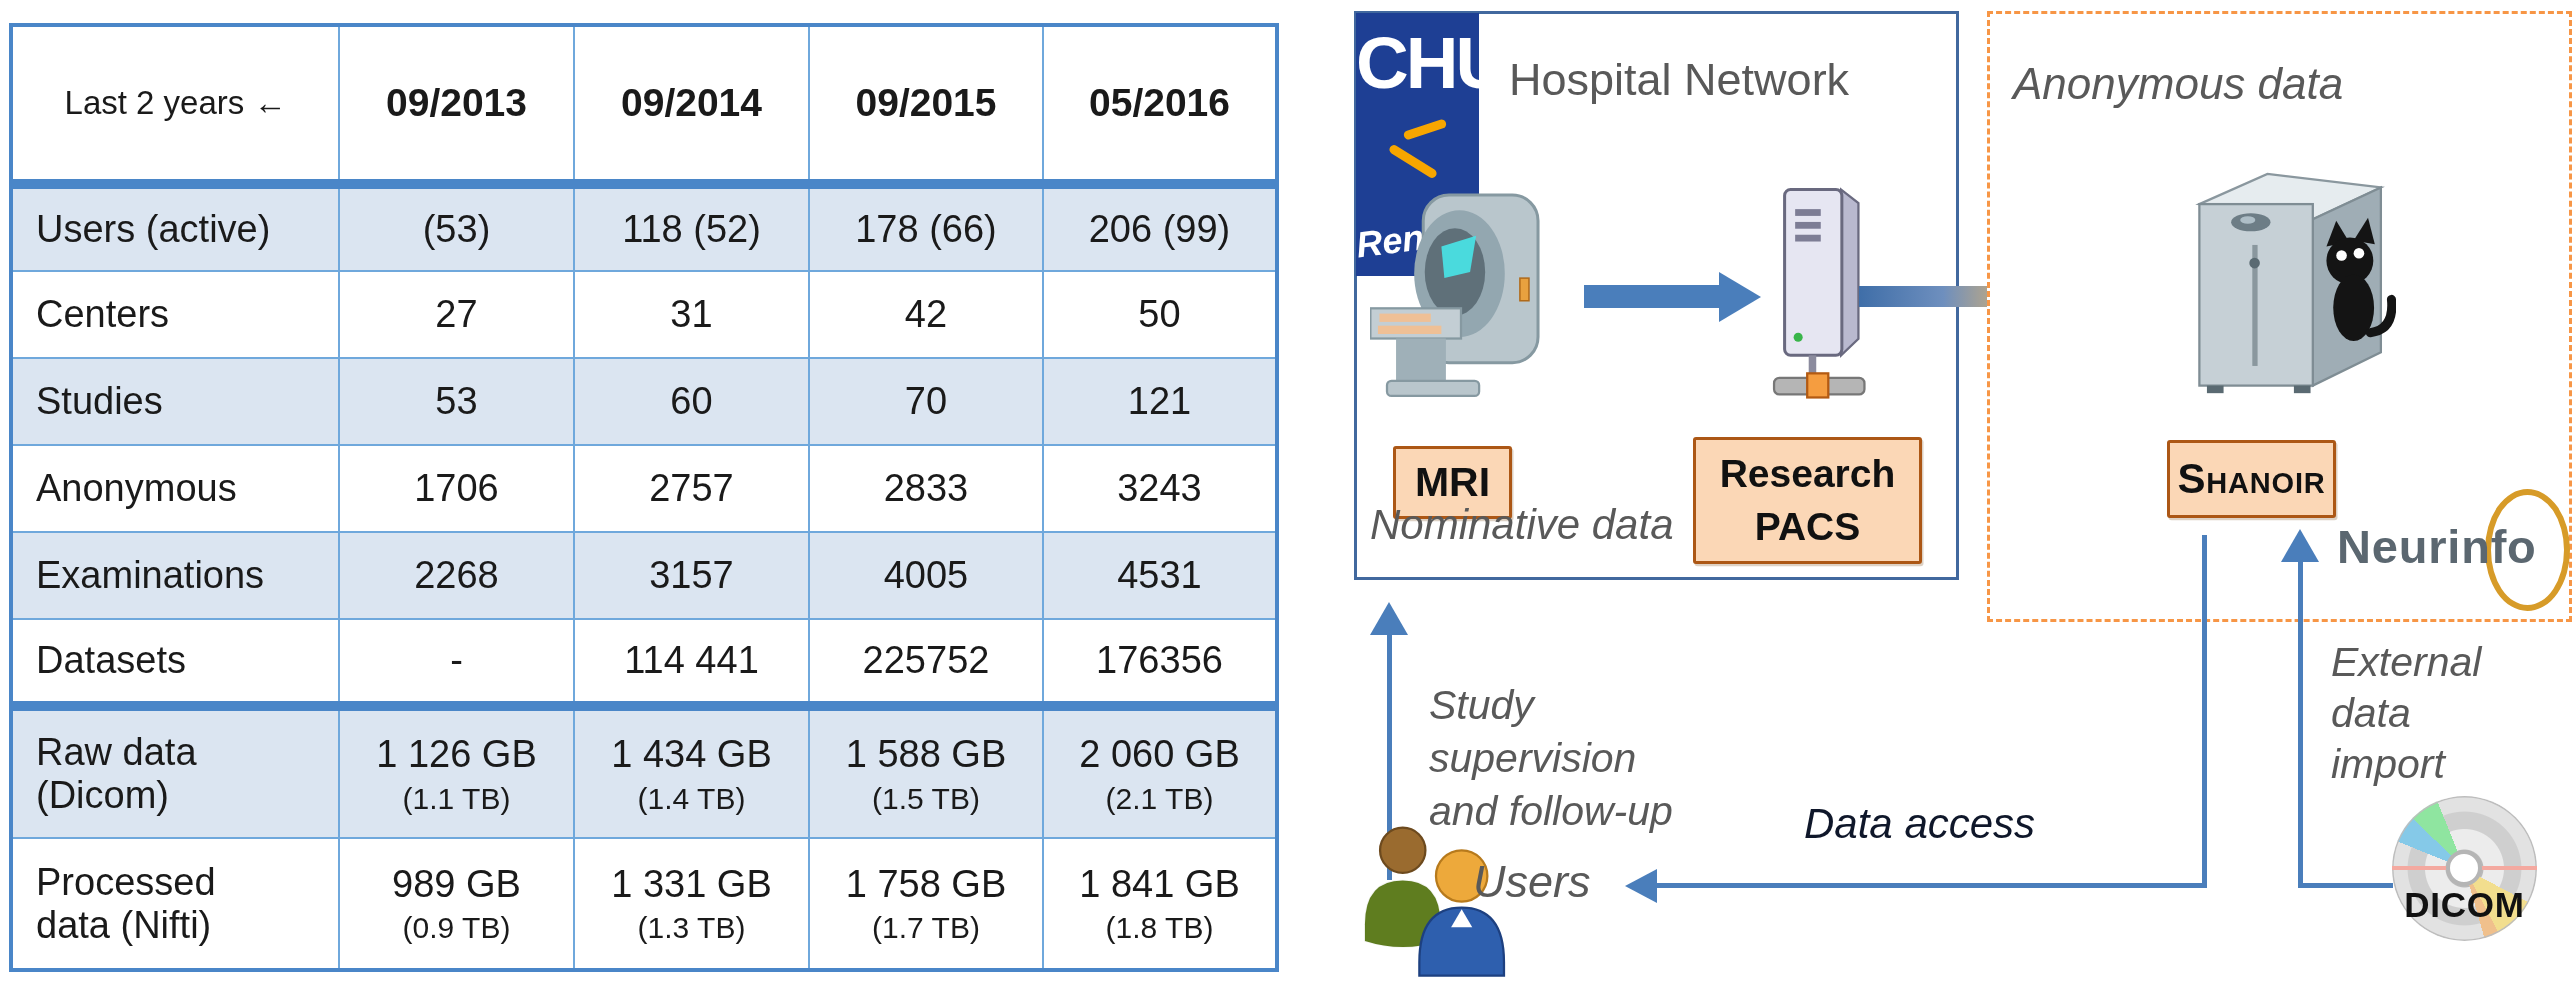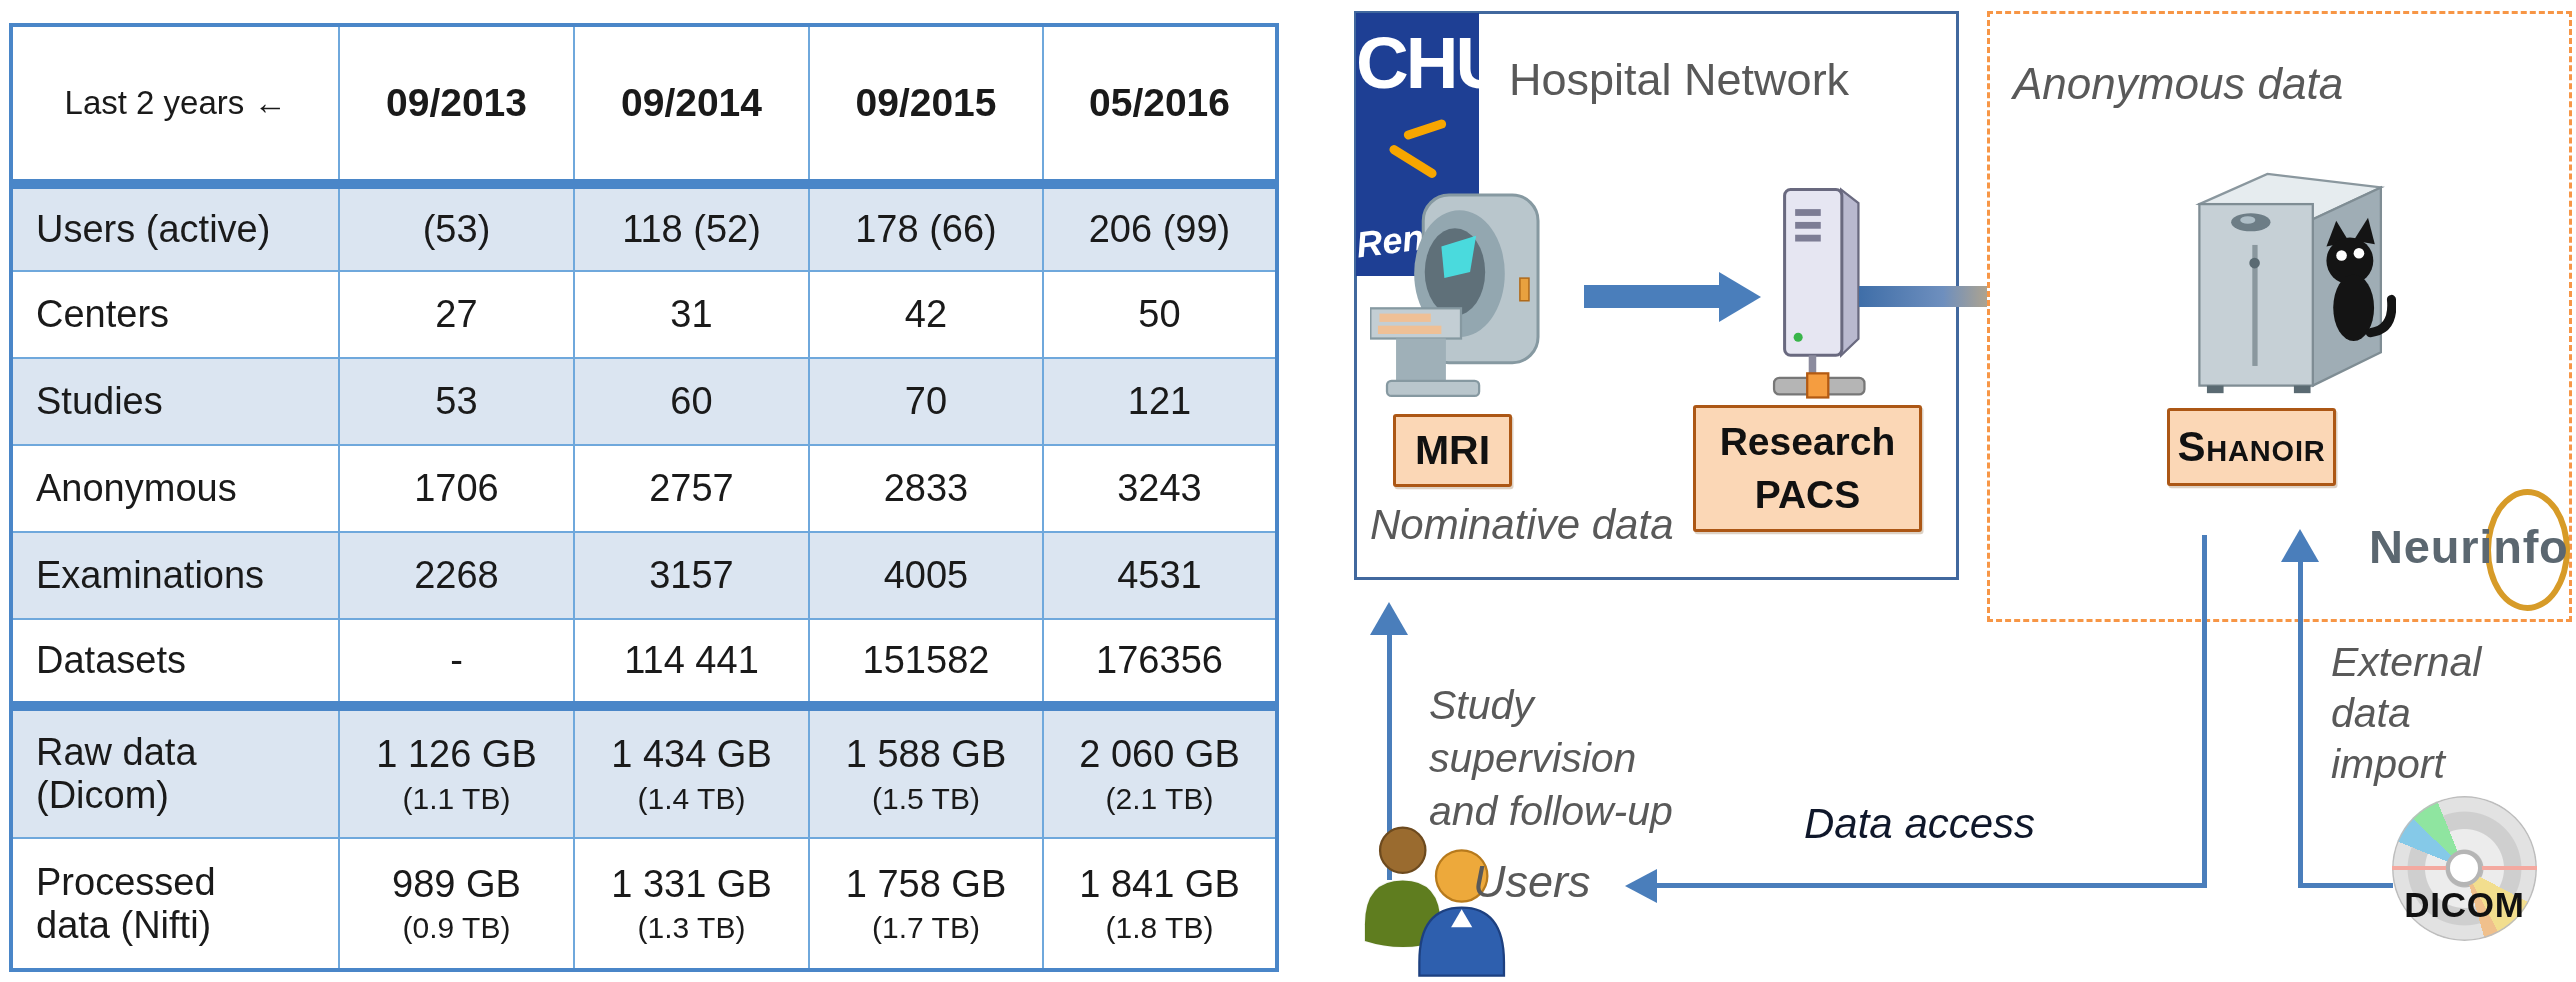--- a/index.html
+++ b/index.html
@@ -39,21 +39,21 @@
   #chu-logo .swoosh1{position:absolute;left:47px;top:112px;width:44px;height:9px;background:#f7a600;transform:rotate(-18deg);border-radius:4.5px;}
   #chu-logo .swoosh2{position:absolute;left:30px;top:144px;width:54px;height:9px;background:#f7a600;transform:rotate(32deg);border-radius:4.5px;}
   #chu-logo .chu-bottom{position:absolute;bottom:16.6px;left:0;width:100%;text-align:center;color:#fff;font-weight:bold;font-style:italic;font-size:36px;transform:rotate(-7deg);}
   #hospital-title{left:1509px;top:54px;width:454px;font-size:45px;color:#595959;}
   #anonymous-title{left:2013px;top:59px;font-size:44px;font-style:italic;color:#595959;}
   #nominative-label{left:1370px;top:501px;font-size:42px;font-style:italic;color:#595959;}
 
   .tag-box{
     background:#fbd7b6;border:3.8px solid #ac5715;border-radius:3px;
     display:flex;align-items:center;justify-content:center;text-align:center;
-    font-weight:bold;color:#111;box-shadow:1.5px 2.3px 0 rgba(120,70,20,.25);
+    font-weight:bold;color:#111;box-shadow:1.5px 2.3px 0 rgba(120,70,20,.25);margin-top:32px;
   }
   #mri-label{left:1393px;top:414px;width:113px;height:67px;font-size:41px;}
   #pacs-label{left:1693px;top:405px;width:223px;height:121px;font-size:39px;line-height:1.35;}
   #shanoir-label{left:2167px;top:408px;width:163px;height:72px;font-size:42px;font-variant:small-caps;letter-spacing:0.8px;}
   #arrow-mp-shaft{left:1584px;top:285px;width:135px;height:23px;background:#4a7ebb;}
   #arrow-mp-head{left:1719px;top:272px;width:0;height:0;border-top:25px solid transparent;border-bottom:25px solid transparent;border-left:42px solid #4a7ebb;}
   #grad-shaft{left:1859px;top:286px;width:241px;height:21px;background:linear-gradient(90deg,#3f6ea8 0%,#6e8fbe 35%,#b3a58b 55%,#f79646 78%,#f79646 100%);}
   #grad-head{left:2095px;top:266px;}
 
   #line-shanoir-down{left:2202px;top:535px;width:5.3px;height:353px;background:#4a7ebb;}
@@ -68,21 +68,21 @@
   #head-study-up{left:1370px;top:602px;width:0;height:0;border-left:19.7px solid transparent;border-right:19.7px solid transparent;border-bottom:33px solid #4a7ebb;}
 
   #study-label{left:1429px;top:679px;font-size:41px;font-style:italic;color:#595959;line-height:53px;}
   #users-label{left:1473px;top:856px;font-size:45px;font-style:italic;color:#595959;}
   #data-access-label{left:1804px;top:800px;font-size:42px;font-style:italic;color:#0f172a;}
   #external-label{left:2331px;top:637px;font-size:41px;font-style:italic;color:#595959;line-height:51px;}
 
   
   #neurinfo{left:2337px;top:492px;width:231px;height:113px;}
   #neurinfo .ring{position:absolute;left:148px;top:-3px;width:73px;height:110px;border:6px solid #d79b28;border-radius:50%;}
-  #neurinfo .txt{position:absolute;left:0;top:27px;font-weight:bold;font-size:47px;color:#5b6770;letter-spacing:0.8px;margin-left:32px;}
+  #neurinfo .txt{position:absolute;left:0;top:27px;font-weight:bold;font-size:47px;color:#5b6770;letter-spacing:0.8px;}
 
   
   #dicom-disc{left:2392px;top:796px;width:145px;height:145px;border-radius:50%;
     background:
       conic-gradient(from 0deg, transparent 0 118deg, #f2de8e 118deg 152deg, #f0c08c 152deg 164deg, transparent 164deg 292deg, #85c9e8 292deg 314deg, #8fe5a0 314deg 338deg, transparent 338deg 360deg),
       radial-gradient(circle at 50% 50%, #ffffff 0 12%, #b9b9b9 13% 18%, #ececec 19% 38%, #cfcfcf 39% 55%, #e2e2e2 56% 74%, #c4c4c4 75% 100%);
     box-shadow:0 0 0 1.5px #bdbdbd inset;}
   #dicom-disc .pink{position:absolute;left:0;top:70px;width:100%;height:3.8px;background:#f4a9a0;}
   #dicom-disc .hole{position:absolute;left:54px;top:54px;width:36px;height:36px;border-radius:50%;background:#fff;border:4.5px solid #b5b5b5;box-sizing:border-box;}
   #dicom-disc .word{position:absolute;left:0;top:73px;width:100%;text-align:center;font-weight:bold;font-size:35px;color:#111;letter-spacing:0.8px;margin-top:16px;}
@@ -142,21 +142,21 @@
           <td class="row-label pre">Examinations</td>
           <td class="cell-val">2268</td>
           <td class="cell-val">3157</td>
           <td class="cell-val">4005</td>
           <td class="cell-val">4531</td>
         </tr>
         <tr class="h-single">
           <td class="row-label pre">Datasets</td>
           <td class="cell-val">-</td>
           <td class="cell-val">114 441</td>
-          <td class="cell-val">151582</td>
+          <td class="cell-val">225752</td>
           <td class="cell-val">176356</td>
         </tr>
         <tr class="h-tall shade sep">
           <td class="row-label pre">Raw data
 (Dicom)</td>
           <td class="cell-val">
             <div class="main">1 126 GB</div>
             <div class="sub">(1.1 TB)</div>
           </td>
           <td class="cell-val">

